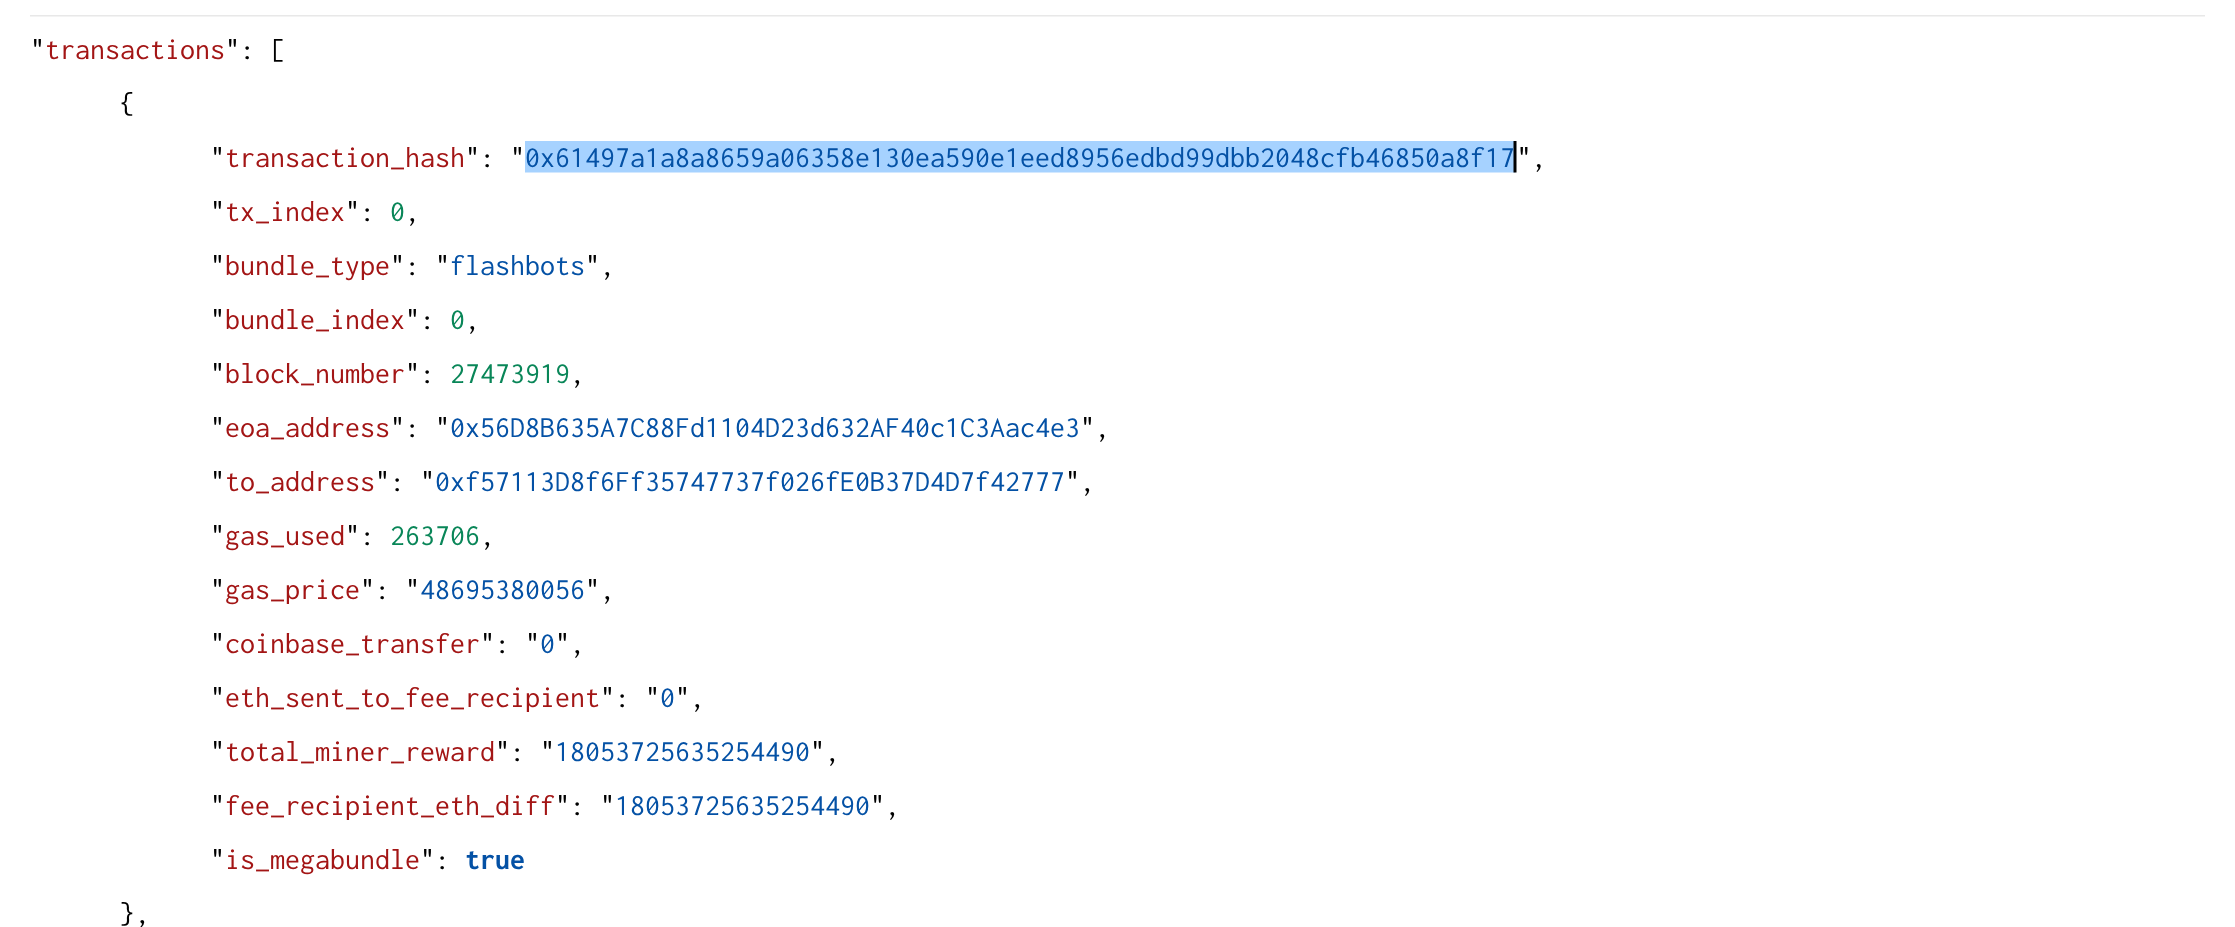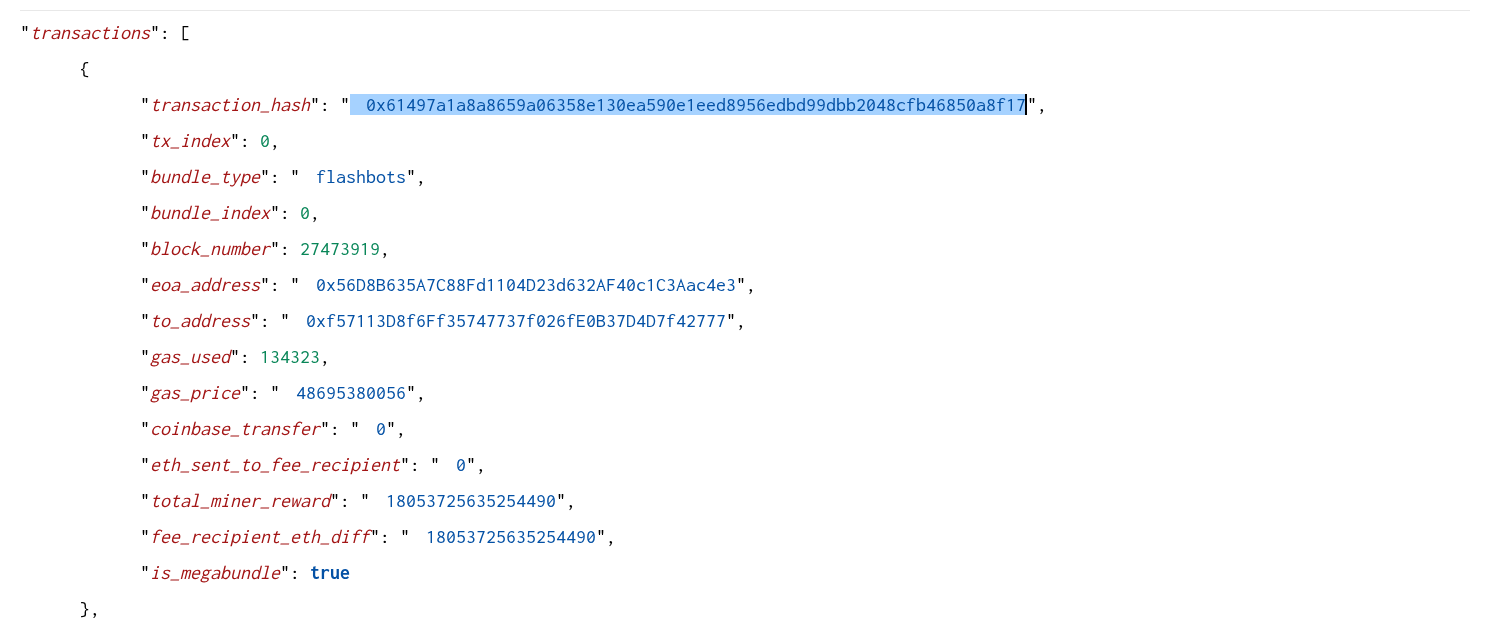--- a/index.html
+++ b/index.html
@@ -11,25 +11,23 @@
       font-family: 'SF Mono', 'Monaco', 'Inconsolata', 'Consolas', 'Courier New', monospace;
       font-size: 20px;
       line-height: 1.8;
       background: #ffffff;
       color: #000000;
       padding: 10px 20px;
       white-space: nowrap;
     }
     .json-key {
       color: #a31515;
-      font-style: italic;
     }
     .json-string {
       color: #0451a5;
-      padding-left: 16px;
     }
     .json-number {
       color: #098658;
     }
     .json-boolean {
       color: #0451a5;
       font-weight: bold;
       text-align: right;
     }
     .json-punct {
@@ -91,21 +89,21 @@
 
 <div class="line indent-2">
   <span class="json-punct">"</span><span class="json-key">eoa_address</span><span class="json-punct">": "</span><span class="json-string">0x56D8B635A7C88Fd1104D23d632AF40c1C3Aac4e3</span><span class="json-punct">",</span>
 </div>
 
 <div class="line indent-2">
   <span class="json-punct">"</span><span class="json-key">to_address</span><span class="json-punct">": "</span><span class="json-string">0xf57113D8f6Ff35747737f026fE0B37D4D7f42777</span><span class="json-punct">",</span>
 </div>
 
 <div class="line indent-2">
-  <span class="json-punct">"</span><span class="json-key">gas_used</span><span class="json-punct">": </span><span class="json-number">134323</span><span class="json-punct">,</span>
+  <span class="json-punct">"</span><span class="json-key">gas_used</span><span class="json-punct">": </span><span class="json-number">263706</span><span class="json-punct">,</span>
 </div>
 
 <div class="line indent-2">
   <span class="json-punct">"</span><span class="json-key">gas_price</span><span class="json-punct">": "</span><span class="json-string">48695380056</span><span class="json-punct">",</span>
 </div>
 
 <div class="line indent-2">
   <span class="json-punct">"</span><span class="json-key">coinbase_transfer</span><span class="json-punct">": "</span><span class="json-string">0</span><span class="json-punct">",</span>
 </div>
 

